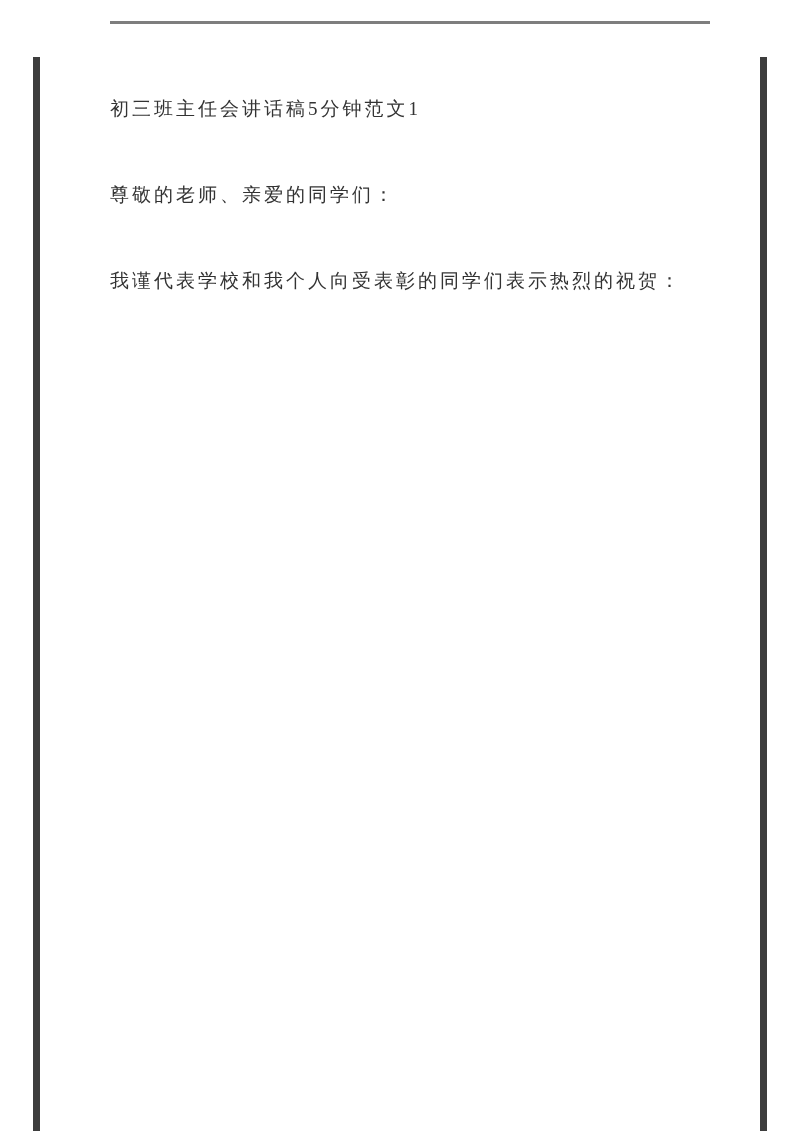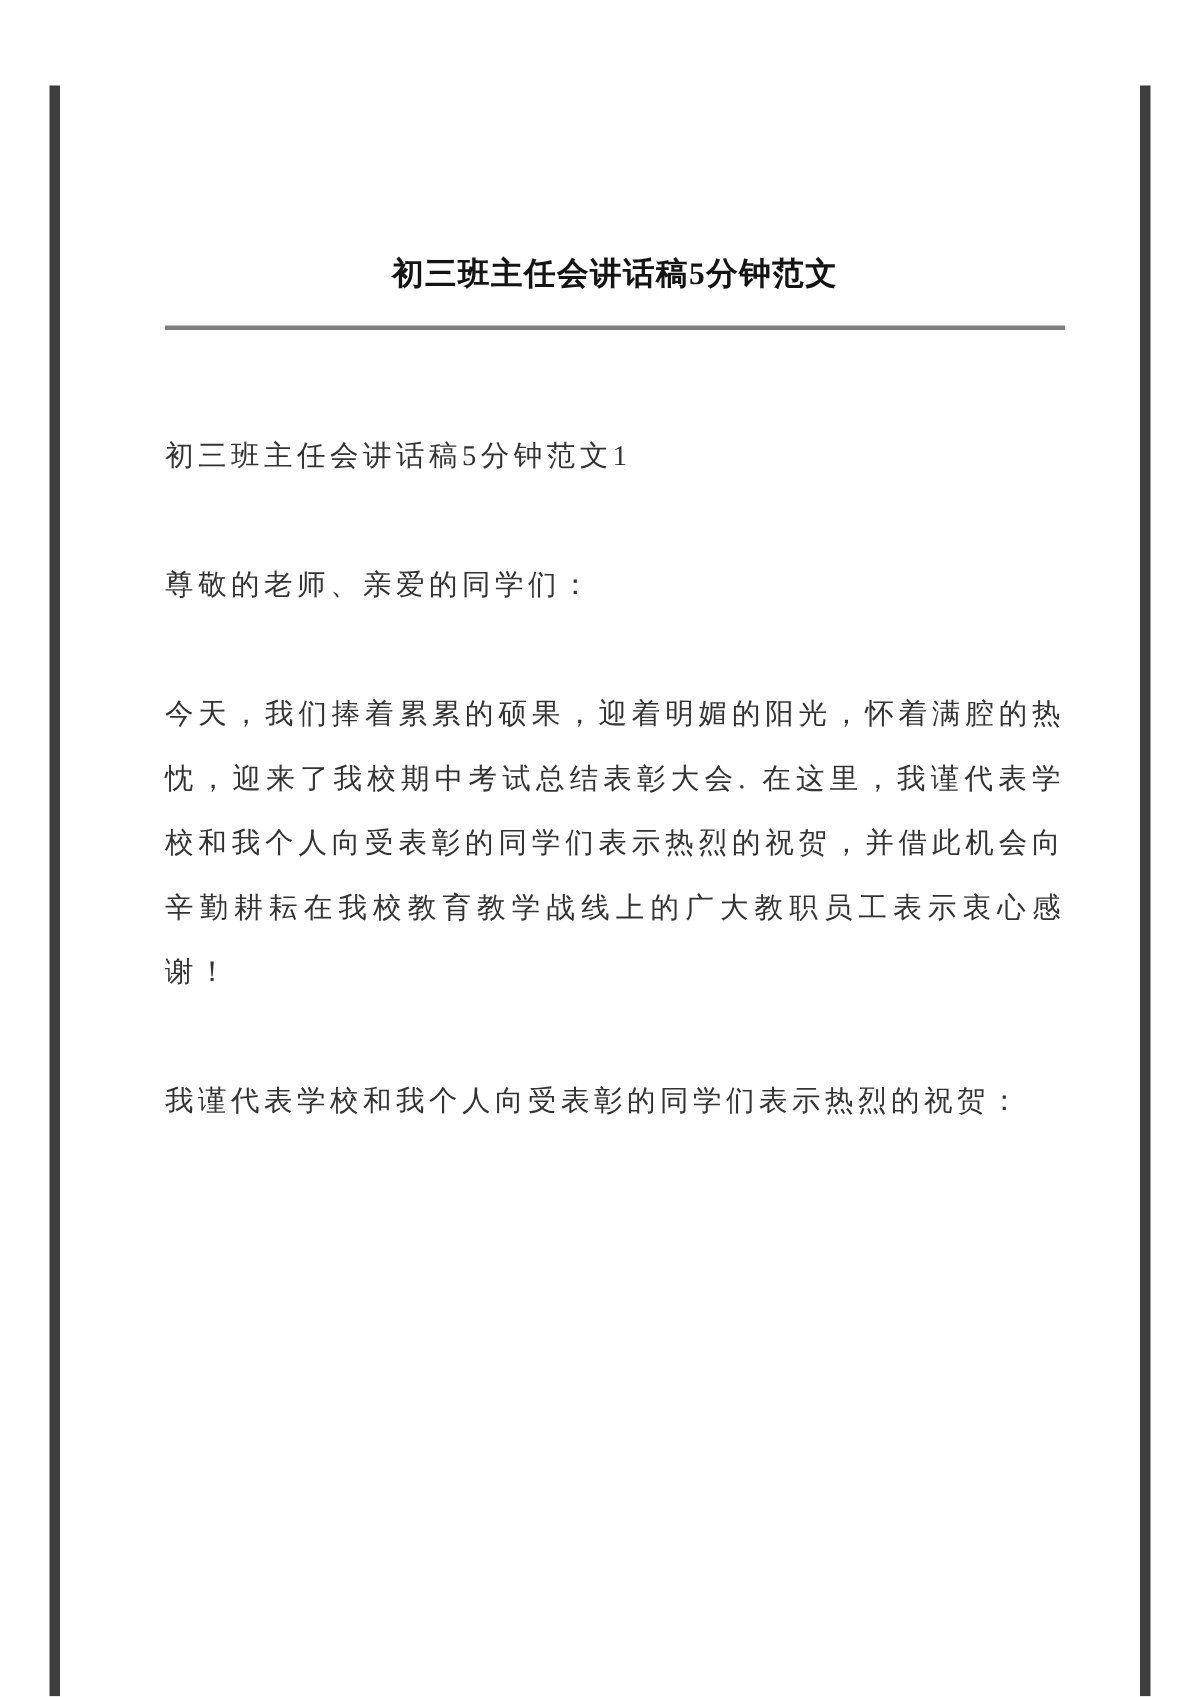--- a/index.html
+++ b/index.html
@@ -61,25 +61,23 @@
 </head>
 <body>
 
 <div class="page">
 
   <div class="edge-bar left"></div>
   <div class="edge-bar right"></div>
 
   <div class="content">
 
-    <h1 class="doc-title">初三班主任会讲话稿5分钟范文</h1>
 
     <div class="title-rule"></div>
 
     <div class="doc-body">
       <p>初三班主任会讲话稿5分钟范文1</p>
       <p>尊敬的老师、亲爱的同学们：</p>
-      <p>今天，我们捧着累累的硕果，迎着明媚的阳光，怀着满腔的热忱，迎来了我校期中考试总结表彰大会. 在这里，我谨代表学校和我个人向受表彰的同学们表示热烈的祝贺，并借此机会向辛勤耕耘在我校教育教学战线上的广大教职员工表示衷心感谢！</p>
       <p>我谨代表学校和我个人向受表彰的同学们表示热烈的祝贺：</p>
     </div>
 
   </div>
 </div>
 
 </body></html>

